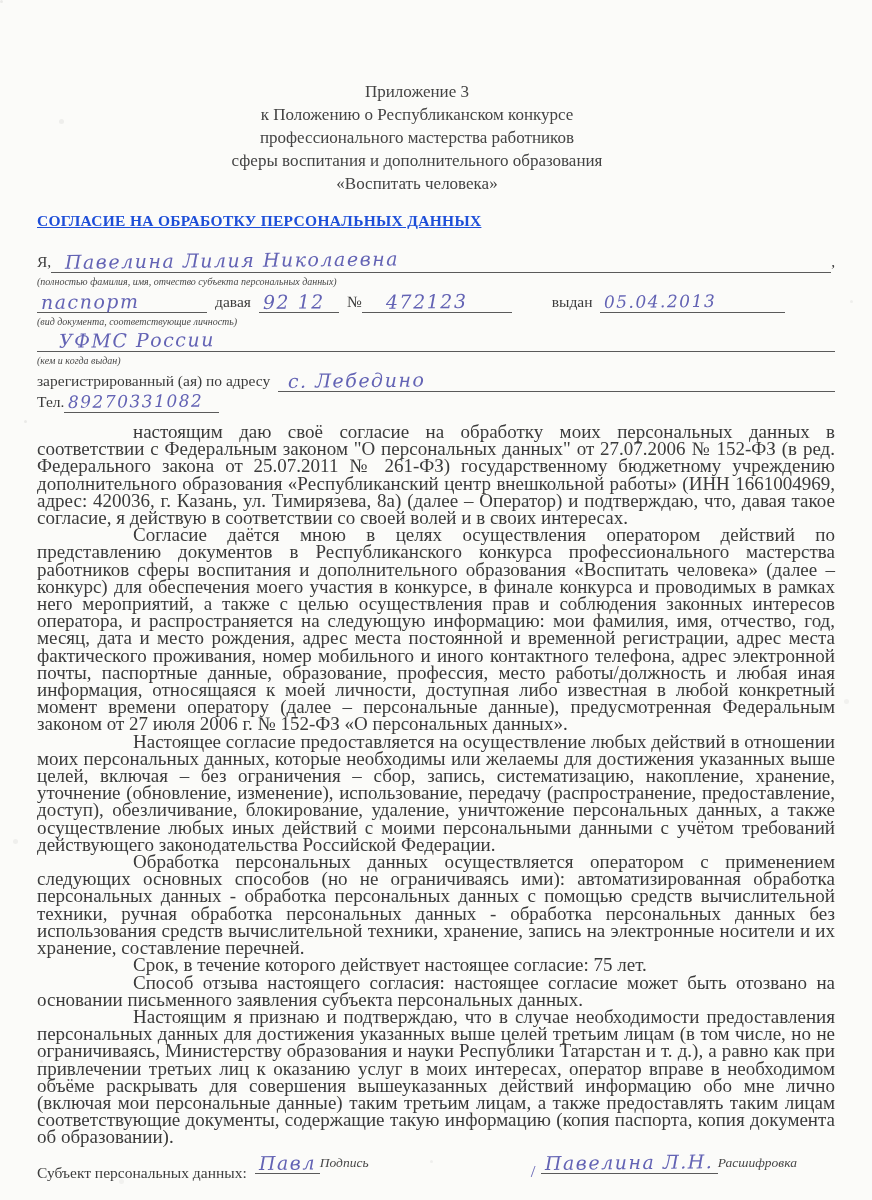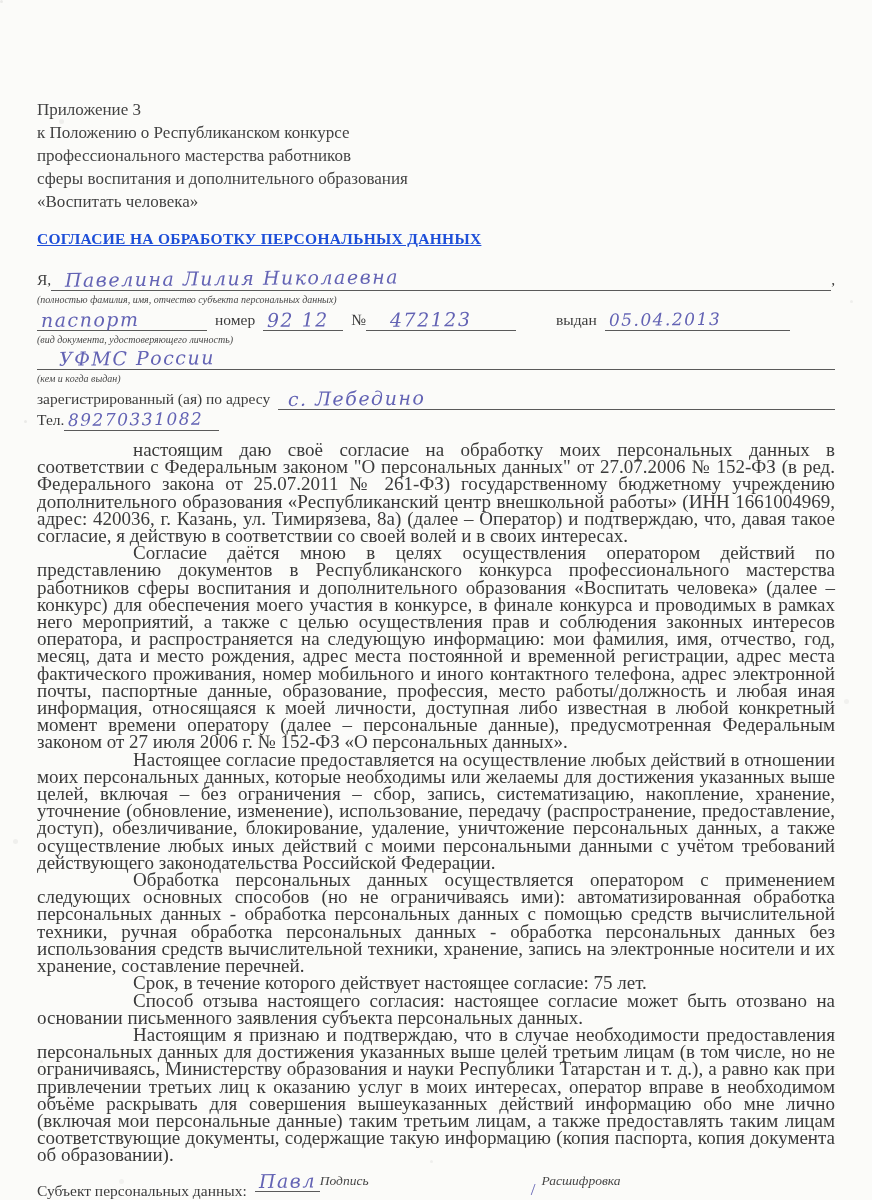--- a/index.html
+++ b/index.html
@@ -23,26 +23,25 @@
                 24px 420px 0 0 rgba(90,90,90,.10),
                 14px 840px 0 1px rgba(90,90,90,.07),
                 40px 1060px 0 0 rgba(90,90,90,.09),
                 850px 300px 0 0 rgba(90,90,90,.08),
                 845px 700px 0 1px rgba(90,90,90,.06),
                 430px 1160px 0 0 rgba(90,90,90,.08),
                 120px 1180px 0 1px rgba(90,90,90,.06);
     pointer-events:none;
   }
   .appendix {
-    text-align:left;
+    text-align:center;
     margin-right:38px;
     font-size:17px;
     line-height:23px;
     color:#434343;
-    margin-top:18px;
   }
   .doc-title {
     margin-top:17px;
     text-align:left;
     font-weight:bold;
     font-size:15.5px;
     letter-spacing:.3px;
     color:#1d4ed8;
     text-decoration:underline;
   }
@@ -117,34 +116,34 @@
         <span class="hand" style="padding-left:14px">Павелина Лилия Николаевна</span>
       </span>
       <span class="flabel">,</span>
     </div>
     <div class="caption">(полностью фамилия, имя, отчество субъекта персональных данных)</div>
 
     <div class="frow">
       <span class="fline w170">
         <span class="hand">паспорт</span>
       </span>
-      <span class="flabel ml8 mr8">номер</span>
+      <span class="flabel ml8 mr8">давая</span>
       <span class="fline w80">
         <span class="hand">92 12</span>
       </span>
       <span class="flabel ml8">№</span>
       <span class="fline w150">
         <span class="hand" style="padding-left:24px">472123</span>
       </span>
       <span class="flabel ml40 mr8">выдан</span>
       <span class="fline w185">
         <span class="hand small">05.04.2013</span>
       </span>
     </div>
-    <div class="caption">(вид документа, удостоверяющего личность)</div>
+    <div class="caption">(вид документа, соответствующие личность)</div>
 
     <div class="frow">
       <span class="fline grow">
         <span class="hand" style="padding-left:22px">УФМС России</span>
       </span>
     </div>
     <div class="caption">(кем и когда выдан)</div>
 
     <div class="frow">
       <span class="flabel mr8">зарегистрированный (ая) по адресу</span>
@@ -175,20 +174,23 @@
   <div class="sigblock">
     <span class="flabel mr8" style="padding-top:10px">Субъект персональных данных:</span>
     <span class="sigcol w270">
       <span class="fline" style="justify-content:center">
         <span class="hand">Павл</span>
       </span>
       <span class="caption">Подпись</span>
     </span>
     <span class="sep" style="padding-top:8px">/</span>
     <span class="sigcol w245">
+      <span class="fline" style="justify-content:center">
+        <span class="hand">Павелина Л.Н.</span>
+      </span>
       <span class="caption">Расшифровка</span>
     </span>
   </div>
 
   <div class="dateline">
     <span class="flabel">Дата «</span>
     <span class="fline w48">
       <span class="hand small" style="padding-left:10px">26</span>
     </span>
     <span class="flabel">»</span>

